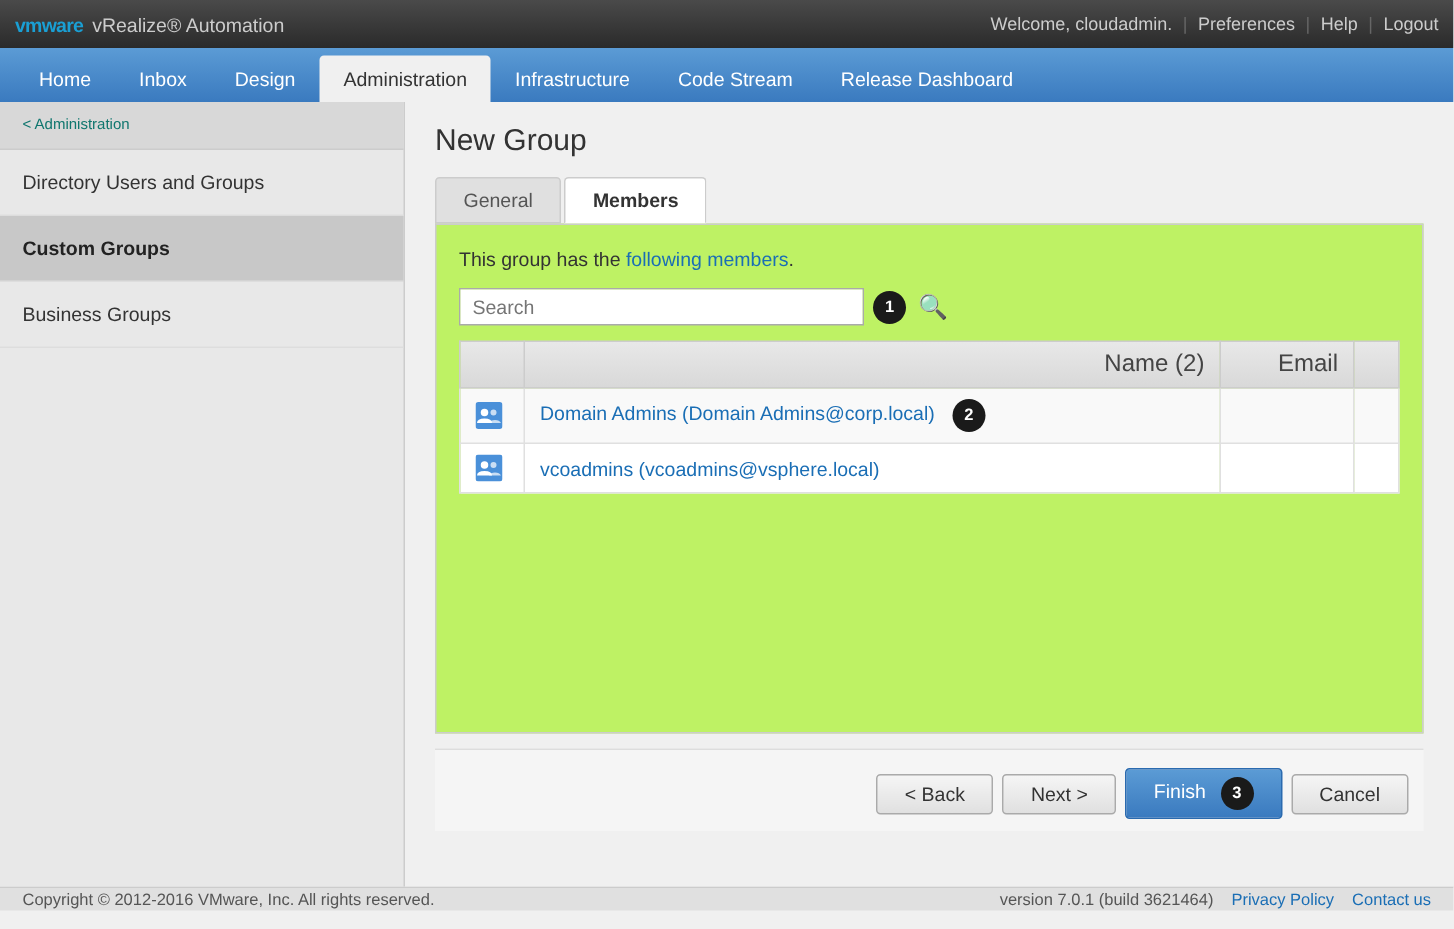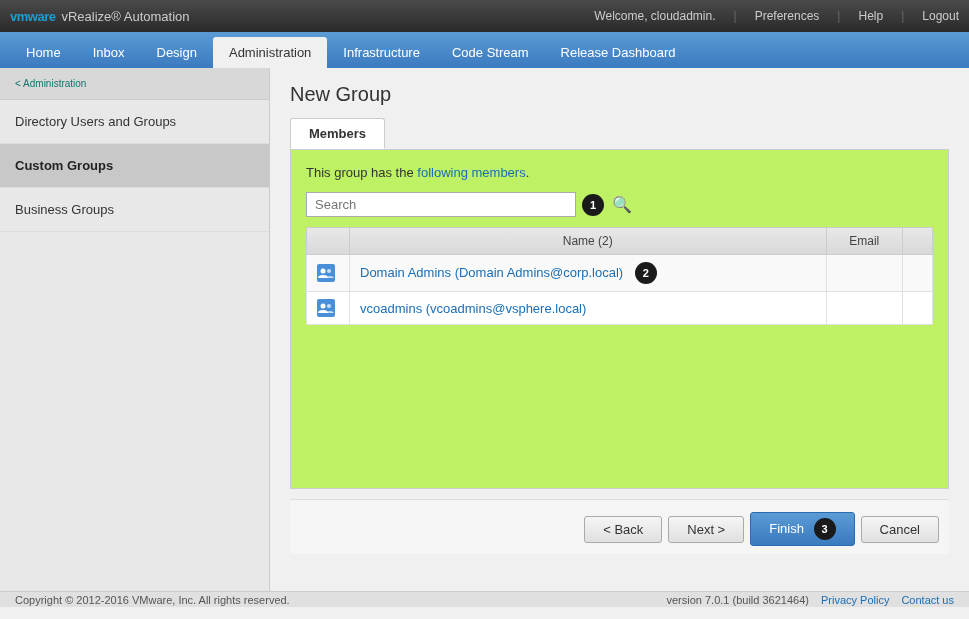--- a/index.html
+++ b/index.html
@@ -25,21 +25,21 @@
       letter-spacing: -0.5px;
     }
     .product-name {
       color: #cccccc;
       font-size: 13px;
       margin-left: 6px;
     }
     .top-bar-right {
       display: flex;
       align-items: flex-end;
-      gap: 16px;
+      gap: 5px;
       color: #cccccc;
       font-size: 12px;
     }
     .top-bar-right a {
       color: #cccccc;
       text-decoration: none;
       cursor: pointer;
     }
     .top-bar-separator { color: #666; margin: 0 2px; }
 
@@ -197,25 +197,25 @@
     .members-table {
       width: 100%;
       border-collapse: collapse;
       font-size: 13px;
     }
     .members-table thead tr {
       background: linear-gradient(180deg, #e8e8e8 0%, #d8d8d8 100%);
     }
     .members-table th {
       padding: 6px 10px;
-      text-align: center;
+      text-align: right;
       font-weight: normal;
       color: #444;
       border: 1px solid #ccc;
-      font-size: 12px;
+      font-size: 16px;
     }
     .members-table td {
       padding: 7px 10px;
       border: 1px solid #e0e0e0;
       vertical-align: middle;
     }
     .members-table tbody tr:nth-child(odd) { background: #f9f9f9; }
     .members-table tbody tr:nth-child(even) { background: #fff; }
     .member-link {
       color: #1a6eb5;
@@ -327,20 +327,21 @@
     <div class="sidebar-item">Directory Users and Groups</div>
     <div class="sidebar-item active">Custom Groups</div>
     <div class="sidebar-item">Business Groups</div>
   </div>
 
   <div class="main-content-wrap">
     <div class="main-panel">
       <div class="page-title">New Group</div>
 
       <div class="tab-bar">
+        <div class="tab">General</div>
         <div class="tab active">Members</div>
       </div>
 
       <div class="content-box">
         <div class="group-description">
           This group has the <span class="highlight">following members</span>.
         </div>
 
         <div class="search-bar">
           <div class="search-input-wrap">

